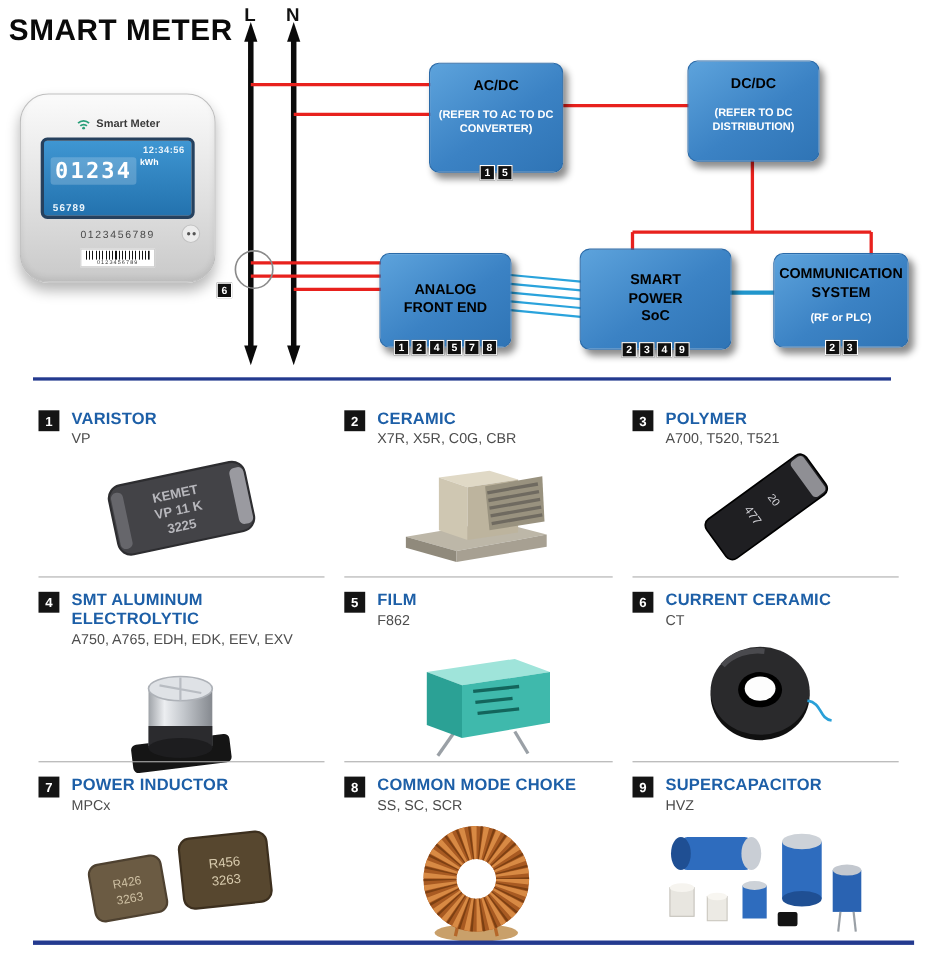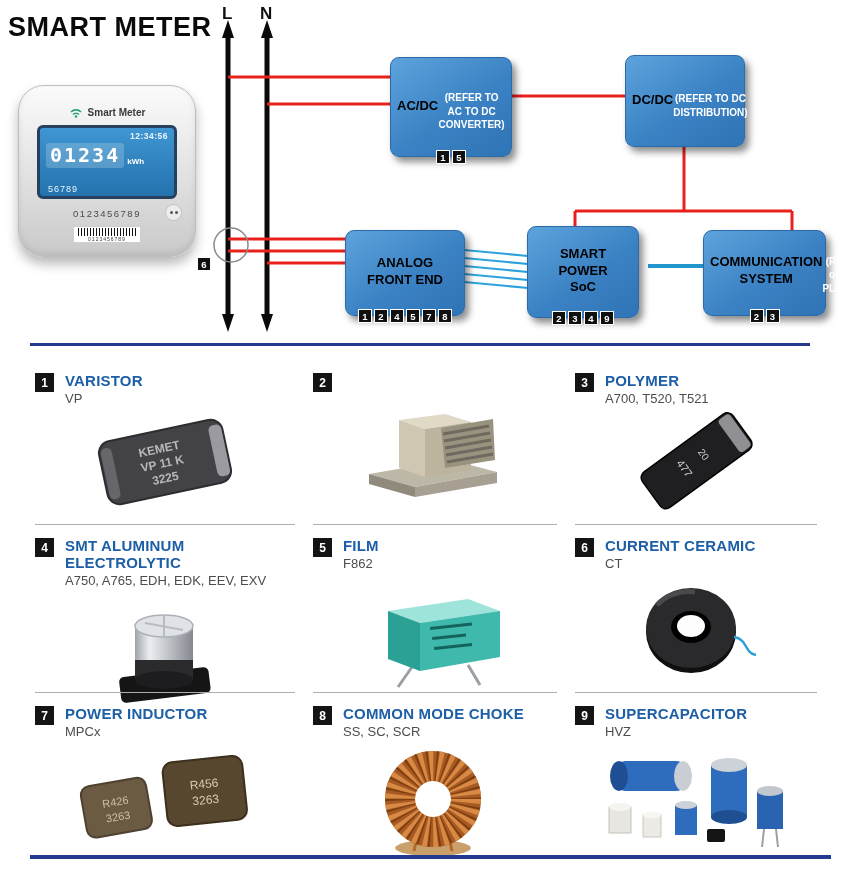--- a/index.html
+++ b/index.html
@@ -16,54 +16,54 @@
   .line-label.l { left:222px; }
   .line-label.n { left:260px; }
 
   svg.wires { position:absolute; left:0; top:0; }
 
   .block {
     position:absolute; border-radius:9px;
     background:linear-gradient(145deg,#5da3dc 0%,#3b82c4 55%,#2f74b5 100%);
     border:1px solid #2a6aa8;
     box-shadow:4px 5px 7px rgba(0,0,0,.45);
-    display:flex; flex-direction:row; align-items:center; text-align:center;
+    display:flex; flex-direction:column; align-items:center; text-align:center;
     padding:12px 6px 14px;
   }
   .block-title span { display:block; font-size:13px; font-weight:700; color:#000; line-height:1.3; }
   .block-sub { margin-top:11px; font-size:10px; font-weight:700; color:#fff; line-height:1.35; max-width:108px; }
   .block.center { justify-content:center; }
   .block-badges { position:absolute; bottom:-8px; left:0; right:0; display:flex; justify-content:center; gap:2px; }
   .dbadge {
     width:14px; height:14px; background:#101010; color:#fff; font-size:9.5px; font-weight:700;
     display:flex; align-items:center; justify-content:center; border:1px solid #fff; flex:none;
   }
   .sensor-badge { position:absolute; left:197px; top:257px; }
 
   .b-acdc { left:390px; top:57px;  width:122px; height:100px; }
   .b-dcdc { left:625px; top:55px;  width:120px; height:92px; }
   .b-afe  { left:345px; top:230px; width:120px; height:86px; }
-  .b-soc  { left:527px; top:226px; width:112px; height:92px; }
+  .b-soc  { left:527px; top:226px; width:138px; height:92px; }
   .b-comm { left:703px; top:230px; width:123px; height:86px; padding-top:10px; }
   .b-comm .block-sub { margin-top:8px; }
 
   
   .meter {
     position:absolute; left:18px; top:85px; width:178px; height:172px; border-radius:26px;
     background:linear-gradient(180deg,#fbfbfb,#dedede 60%,#c9c9c9);
     border:1px solid #bdbdbd;
     box-shadow:0 7px 12px rgba(0,0,0,.28), inset 0 -3px 6px rgba(0,0,0,.08);
   }
   .meter-brand { display:flex; align-items:center; justify-content:center; gap:5px; margin-top:20px; font-size:10px; color:#3a3a3a; font-weight:700; }
   .lcd { margin:7px auto 0; width:140px; height:74px; background:linear-gradient(180deg,#3f96d2,#2372ae); border:3px solid #26415e; border-radius:6px; position:relative; overflow:hidden; }
   .lcd-time { position:absolute; top:3px; right:6px; font-size:8.5px; color:#eaf4fb; font-weight:700; letter-spacing:.5px; }
-  .lcd-main { position:absolute; left:6px; top:15px; display:flex; align-items:flex-end; gap:3px; }
+  .lcd-main { position:absolute; left:6px; top:15px; display:flex; gap:3px; }
   .lcd-reading { background:rgba(255,255,255,.2); border-radius:3px; padding:0 4px; font-family:"DejaVu Sans Mono",monospace; font-size:20px; font-weight:800; color:#fff; letter-spacing:2px; line-height:25px; }
   .lcd-unit { font-size:8px; color:#fff; font-weight:700; padding-bottom:2px; }
-  .lcd-sub { position:absolute; left:8px; bottom:2px; font-size:9px; color:#eaf4fb; font-weight:400; letter-spacing:1px; }
+  .lcd-sub { position:absolute; left:8px; bottom:2px; font-size:9px; color:#eaf4fb; font-weight:700; letter-spacing:1px; }
   .meter-serial-row { position:relative; margin-top:9px; text-align:center; font-size:9.5px; color:#4a4a4a; letter-spacing:1.5px; }
   .dots-btn { position:absolute; right:13px; top:-4px; width:17px; height:17px; border-radius:50%; background:#ececec; border:1px solid #c2c2c2; display:flex; align-items:center; justify-content:center; gap:2px; }
   .dots-btn i { width:3px; height:3px; border-radius:50%; background:#555; }
   .barcode { margin:7px auto 0; width:68px; height:17px; background:#fff; border:1px solid #cfcfcf; display:flex; flex-direction:column; align-items:center; justify-content:center; }
   .bars { width:58px; height:8px; background:repeating-linear-gradient(90deg,#111 0 1px,transparent 1px 3px); }
   .bc-num { font-size:5px; color:#333; letter-spacing:1px; line-height:6px; }
 
   
   .mid-rule    { position:absolute; left:30px; top:343px; width:780px; height:3px; background:#243a8f; }
   .bottom-rule { position:absolute; left:30px; top:855px; width:801px; height:4px; background:#243a8f; }
@@ -237,20 +237,24 @@
           <text x="82" y="57" text-anchor="middle" font-size="12" font-weight="bold" fill="#b7b7bc">VP 11 K</text>
           <text x="82" y="72" text-anchor="middle" font-size="12" font-weight="bold" fill="#b7b7bc">3225</text>
         </g>
       </svg>
     </div>
   </div>
 
   <div class="comp-cell">
     <div class="comp-head">
       <span class="badge">2</span>
+      <div>
+        <div class="comp-title">CERAMIC</div>
+        <div class="comp-sub">X7R, X5R, C0G, CBR</div>
+      </div>
     </div>
     <div class="comp-img">
       <svg width="160" height="105" viewBox="0 0 160 105">
         <polygon points="14,78 96,64 142,76 60,91" fill="#bdb7a8"></polygon>
         <polygon points="14,78 14,88 60,101 60,91" fill="#908a7c"></polygon>
         <polygon points="60,91 60,101 142,87 142,76" fill="#a7a092"></polygon>
         <polygon points="44,24 90,18 116,26 70,33" fill="#e0d9c6"></polygon>
         <polygon points="44,24 44,72 70,81 70,33" fill="#cfc7b2"></polygon>
         <polygon points="70,33 116,26 116,74 70,81" fill="#bdb49e"></polygon>
         <polygon points="86,32 138,23 140,64 90,72" fill="#99927f"></polygon>

